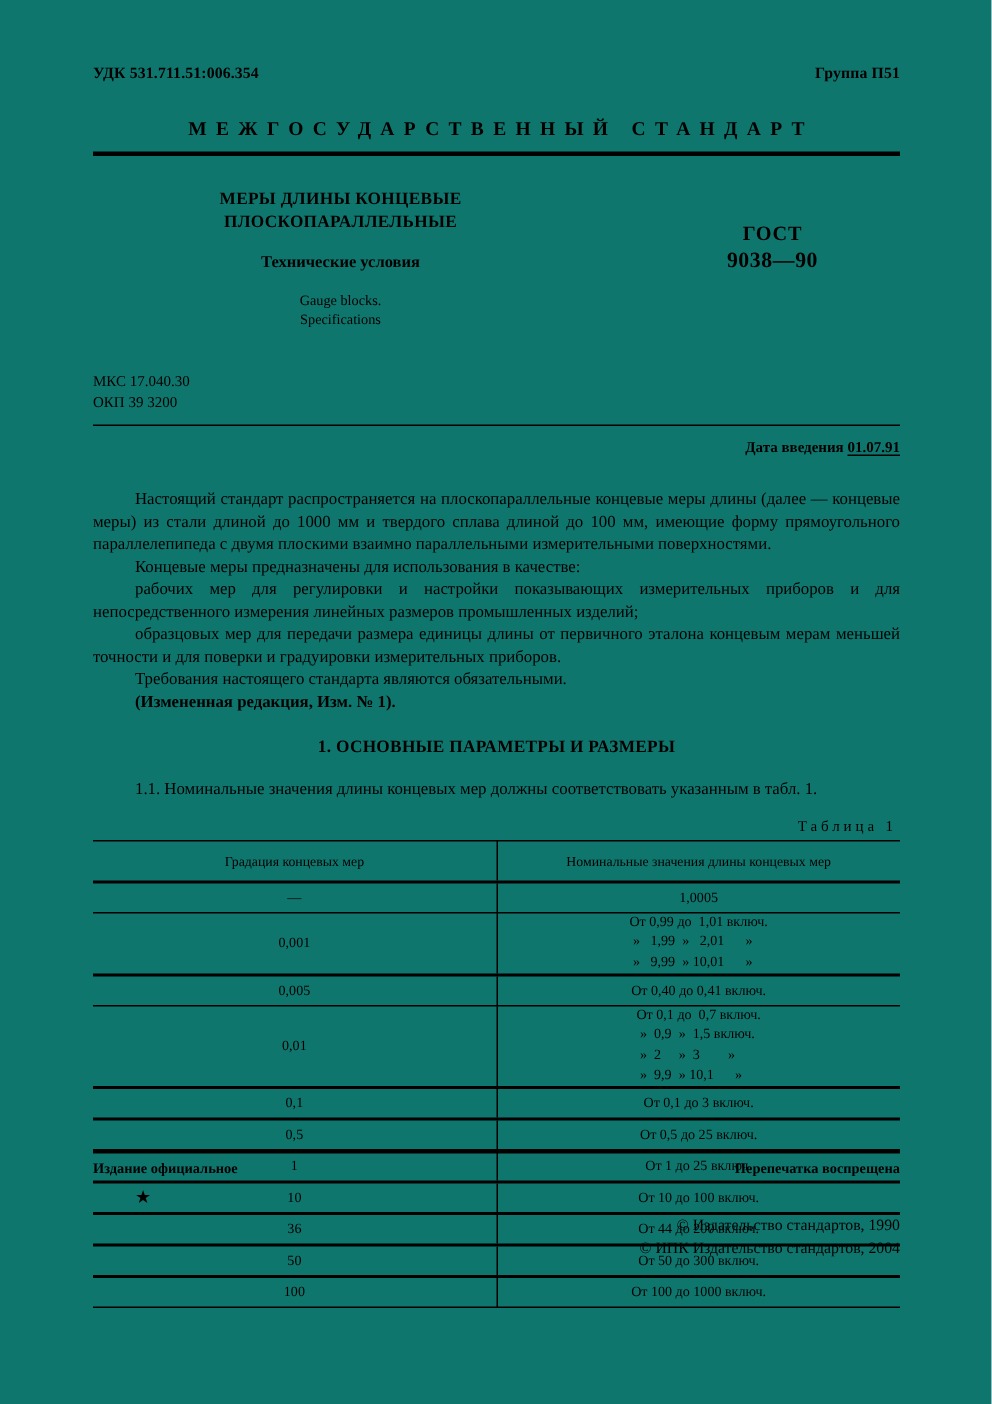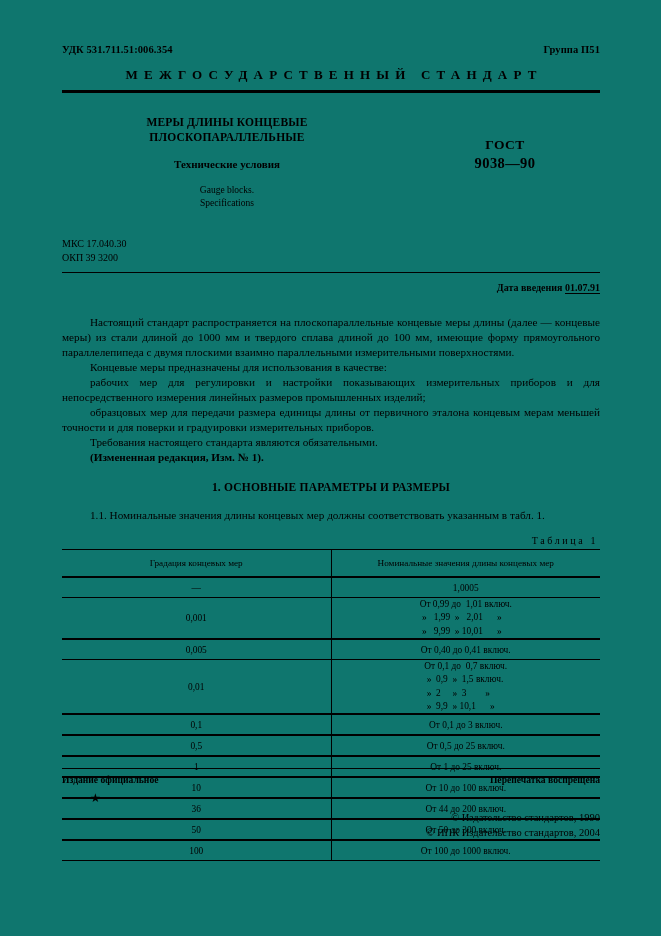--- a/index.html
+++ b/index.html
@@ -33,21 +33,21 @@
     justify-content: space-between;
     align-items: baseline;
     font-size: 10.5px;
     font-weight: bold;
     letter-spacing: 0.1px;
   }
   .udk { white-space: nowrap; }
   .group { white-space: nowrap; }
 
   .std-title {
-    margin-top: 12px;
+    margin-top: 23px;
     text-align: center;
     font-size: 13px;
     font-weight: bold;
     letter-spacing: 6.2px;
     text-indent: 6.2px;
     white-space: nowrap;
   }
   .rule-thick {
     margin-top: 7px;
     border-top: 3px solid #000;
@@ -75,21 +75,21 @@
     font-weight: bold;
   }
   .eng-title {
     margin-top: 14px;
     font-size: 9.5px;
     line-height: 1.3;
     font-weight: normal;
   }
   .gost-box {
     position: absolute;
-    right: 20px;
+    right: 10px;
     top: 21px;
     width: 150px;
     text-align: center;
     font-weight: bold;
     line-height: 1.35;
   }
   .gost-word { font-size: 13.5px; letter-spacing: 0.5px; }
   .gost-num  { font-size: 14.5px; letter-spacing: 0.4px; }
 
   

